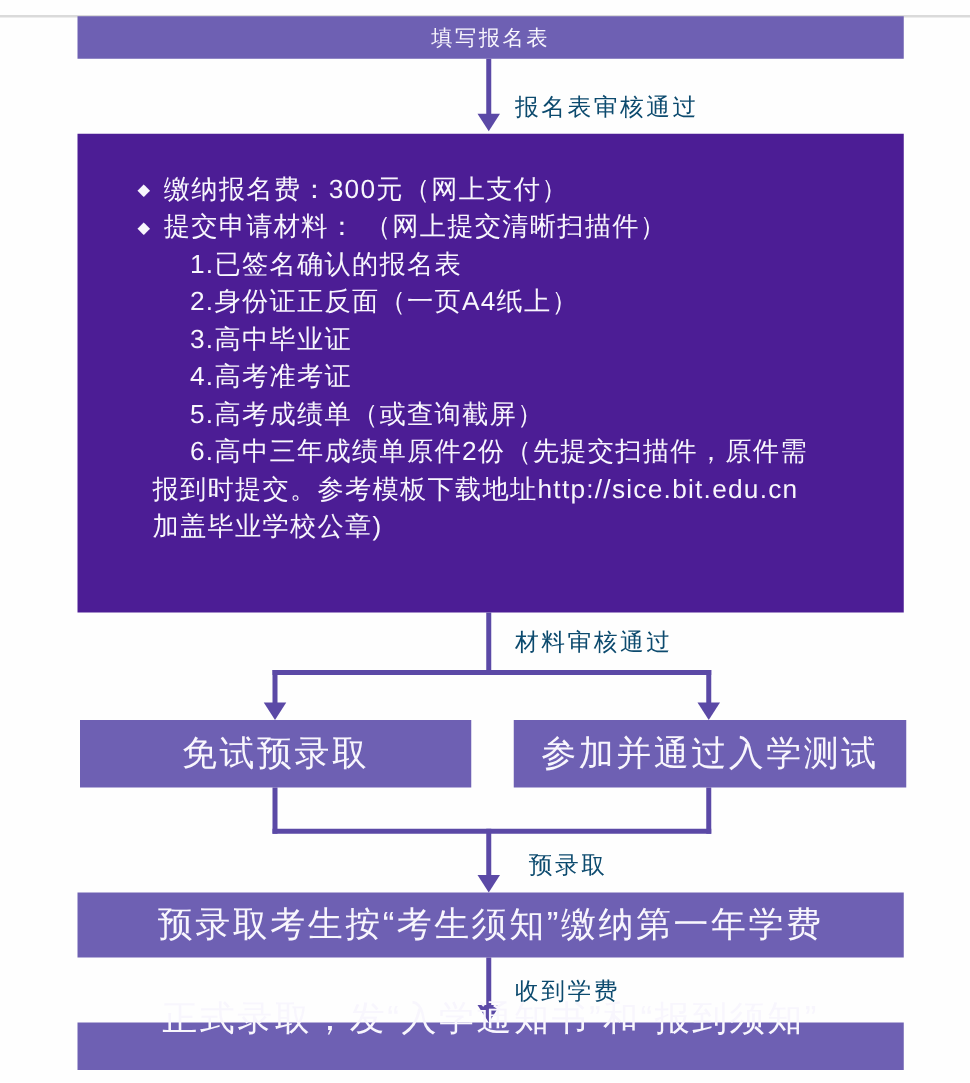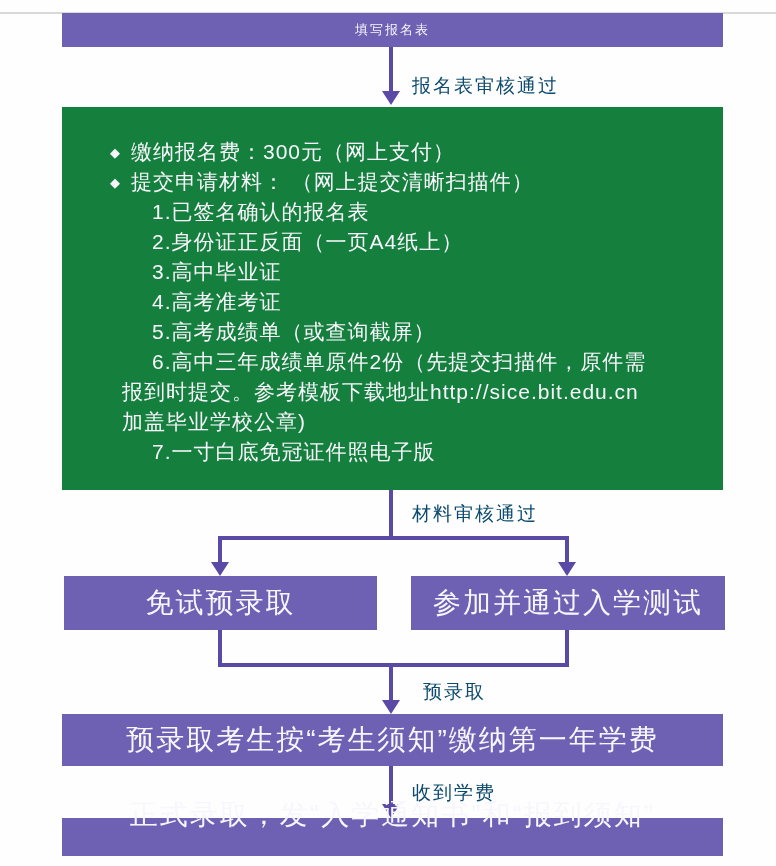--- a/index.html
+++ b/index.html
@@ -19,35 +19,35 @@
   .hline{position:absolute;height:4px;background:#5b49a6;}
   .arrowhead{
     position:absolute;width:0;height:0;
     border-left:9px solid transparent;border-right:9px solid transparent;
     border-top:14px solid #5b49a6;
   }
   .edge-label{
     position:absolute;color:#0c4a6e;font-size:19px;letter-spacing:2px;white-space:nowrap;
   }
   .req-content{position:absolute;left:62px;top:107px;width:661px;height:383px;
-    background:#15803d;color:#f8f6fd;box-sizing:border-box;padding-top:30px;}
+    background:#4c1d95;color:#f8f6fd;box-sizing:border-box;padding-top:30px;}
   .req-line{height:30px;line-height:30px;font-size:21px;letter-spacing:1px;white-space:nowrap;}
   .bullet-line{padding-left:48px;}
   .bullet-glyph{font-size:13px;margin-right:10px;position:relative;top:-2px;}
   .num-line{padding-left:90px;}
   .cont-line{padding-left:60px;}
 </style>
 </head>
 <body>
 
 <div class="canvas">
 
   <div class="topline"></div>
 
-  <div class="node" style="left:62px;top:13px;width:661px;height:34px;font-size:13px;">
+  <div class="node" style="left:62px;top:13px;width:661px;height:34px;font-size:17px;">
     <span>填写报名表</span>
   </div>
 
   <div class="vline" style="left:389px;top:47px;height:45px;"></div>
   <div class="arrowhead" style="left:382px;top:91px;"></div>
   <div class="edge-label" style="left:412px;top:73px;">报名表审核通过</div>
 
   <div class="req-content">
     <div class="req-line bullet-line">
       <span class="bullet-glyph">◆</span><span>缴纳报名费：300元（网上支付）</span>
@@ -56,21 +56,20 @@
       <span class="bullet-glyph">◆</span><span>提交申请材料： （网上提交清晰扫描件）</span>
     </div>
     <div class="req-line num-line">1.已签名确认的报名表</div>
     <div class="req-line num-line">2.身份证正反面（一页A4纸上）</div>
     <div class="req-line num-line">3.高中毕业证</div>
     <div class="req-line num-line">4.高考准考证</div>
     <div class="req-line num-line">5.高考成绩单（或查询截屏）</div>
     <div class="req-line num-line">6.高中三年成绩单原件2份（先提交扫描件，原件需</div>
     <div class="req-line cont-line">报到时提交。参考模板下载地址http://sice.bit.edu.cn</div>
     <div class="req-line cont-line">加盖毕业学校公章)</div>
-    <div class="req-line num-line">7.一寸白底免冠证件照电子版</div>
   </div>
 
   <div class="vline" style="left:389px;top:490px;height:49px;"></div>
   <div class="edge-label" style="left:412px;top:501px;">材料审核通过</div>
   <div class="hline" style="left:218px;top:536px;width:351px;"></div>
   <div class="vline" style="left:218px;top:536px;height:27px;"></div>
   <div class="arrowhead" style="left:211px;top:562px;"></div>
   <div class="vline" style="left:565px;top:536px;height:27px;"></div>
   <div class="arrowhead" style="left:558px;top:562px;"></div>
 

